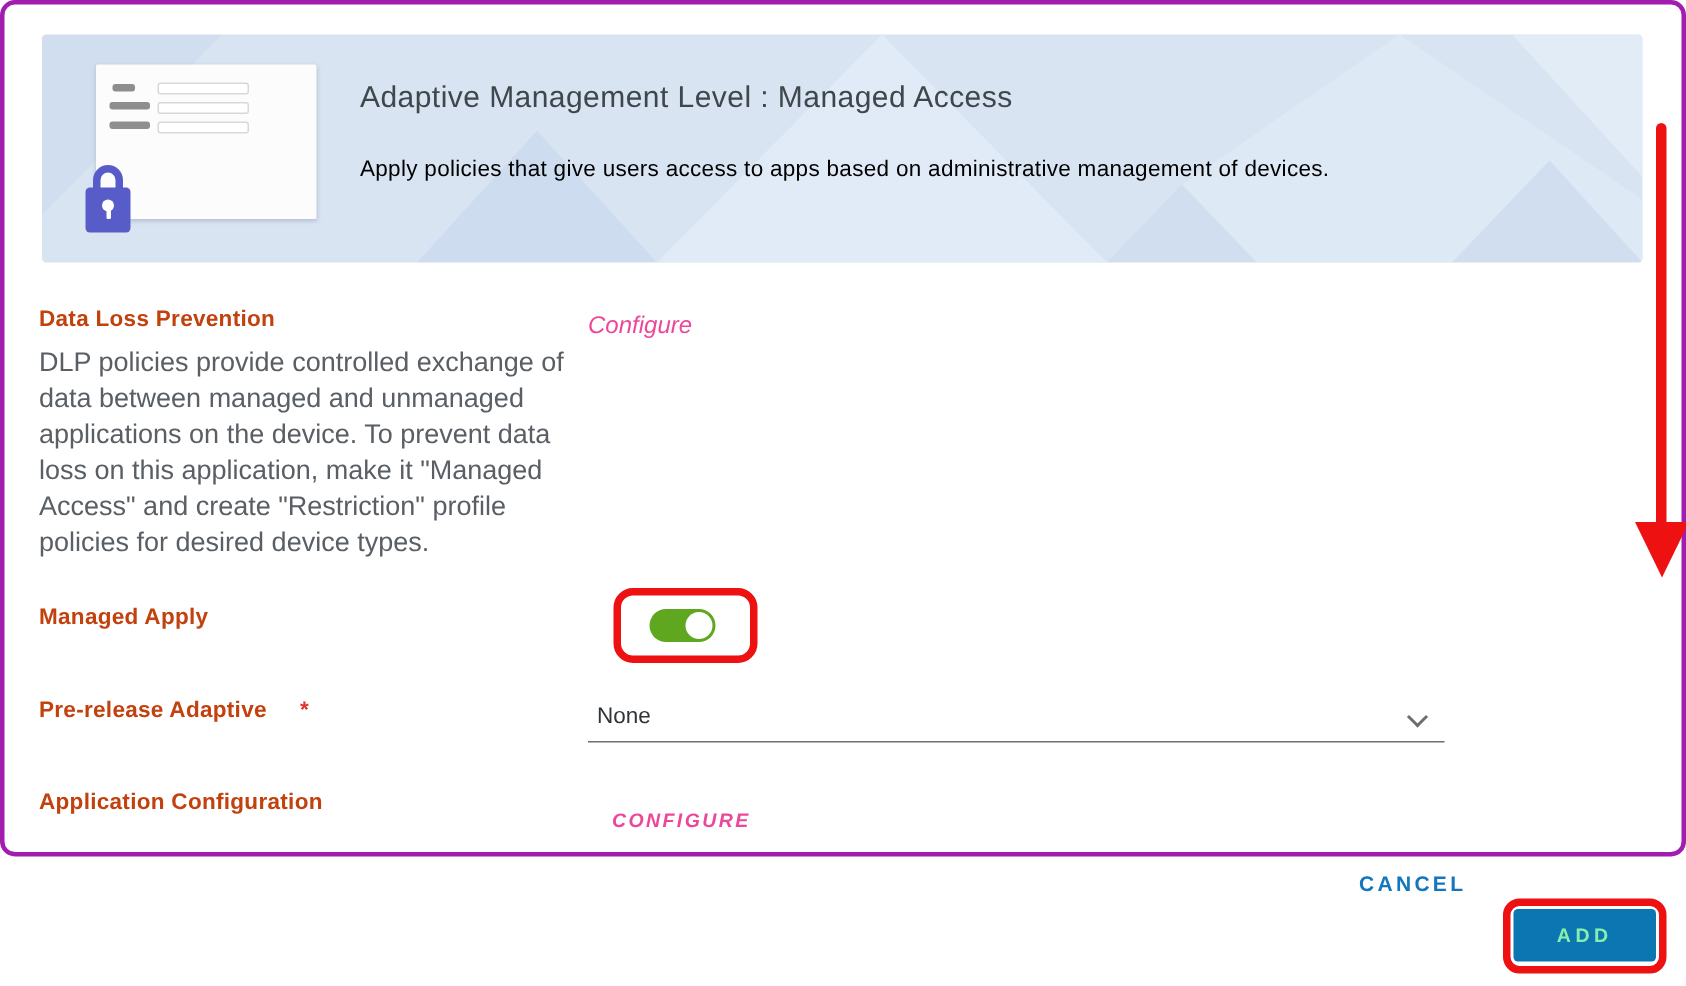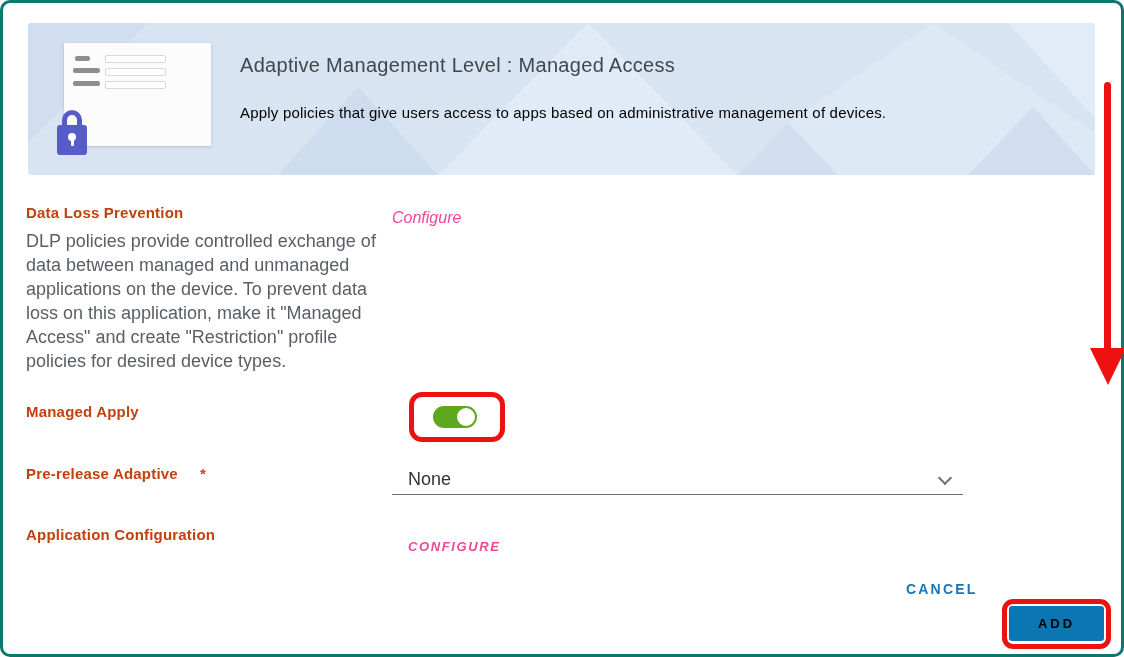--- a/index.html
+++ b/index.html
@@ -1,19 +1,19 @@
 <!DOCTYPE html>
 <html><head>
 <meta charset="utf-8">
 <style>
   * { margin:0; padding:0; box-sizing:border-box; }
   html,body { width:1124px; height:657px; background:#fff; overflow:hidden;
               font-family:"Liberation Sans", sans-serif; }
-  .frame { position:absolute; left:0; top:0; width:1124px; height:657px;
-           border:3px solid #0f766e; border-radius:10px; background:#fff; }
+  .frame { position:absolute; left:0; top:0; width:1124px; height:571px;
+           border:3px solid #a21caf; border-radius:10px; background:#fff; }
 
   
   .banner { position:absolute; left:25px; top:20px; width:1067px; height:152px;
             background:#d8e4f2; border-radius:3px; overflow:hidden; }
   .banner svg.pattern { position:absolute; left:0; top:0; }
   .banner-title { position:absolute; left:212px; top:31px; font-size:20px;
                   color:#3f474c; letter-spacing:.3px; }
   .banner-sub { position:absolute; left:212px; top:81px; font-size:15px;
                 color:#000000; letter-spacing:.2px; }
 
@@ -55,33 +55,33 @@
   .toggle { position:absolute; left:430px; top:403px; width:44px; height:22px;
             background:#5ea71f; border-radius:11px; cursor:pointer; }
   .toggle .knob { position:absolute; right:2px; top:2px; width:18px; height:18px;
                   background:#fff; border-radius:50%; }
 
   
   .required { position:absolute; left:197px; top:462px; font-size:15px;
               font-weight:bold; color:#e0352b; }
   .select { position:absolute; left:389px; top:462px; width:571px; height:30px;
             border-bottom:1.5px solid #6f6f6f; cursor:pointer; }
-  .select .value { position:absolute; left:16px; top:4px; font-size:18px;
+  .select .value { position:absolute; left:6px; top:4px; font-size:15px;
                    color:#2e3438; }
   .select .chev { position:absolute; right:13px; top:8px; width:10px; height:10px;
                   border-right:2px solid #6e6e6e; border-bottom:2px solid #6e6e6e;
                   transform:rotate(45deg); }
 
   
   .cancel-btn { position:absolute; left:903px; top:578px; font-size:14px;
                 font-weight:bold; letter-spacing:2.2px; color:#1377bd;
                 background:none; border:none; cursor:pointer;
                 font-family:"Liberation Sans", sans-serif; }
   .add-btn { position:absolute; left:1006px; top:603px; width:95px; height:35px;
-             background:#0b76b2; color:#000000; border:none; border-radius:3px;
+             background:#0b76b2; color:#86efac; border:none; border-radius:3px;
              font-size:13px; font-weight:bold; letter-spacing:3px; cursor:pointer;
              font-family:"Liberation Sans", sans-serif; }
 
   
   .ann { position:absolute; border:5px solid #ee1111; background:transparent; }
   .ann-toggle { left:406px; top:389px; width:96px; height:50px; border-radius:13px; }
   .ann-add { left:999px; top:596px; width:109px; height:50px; border-radius:11px; }
   .arrow-line { position:absolute; left:1101px; top:79px; width:7px; height:268px;
                 background:#ee1111; border-radius:4px 4px 0 0; }
   .arrow-head { position:absolute; left:1087px; top:345px; width:0; height:0;

